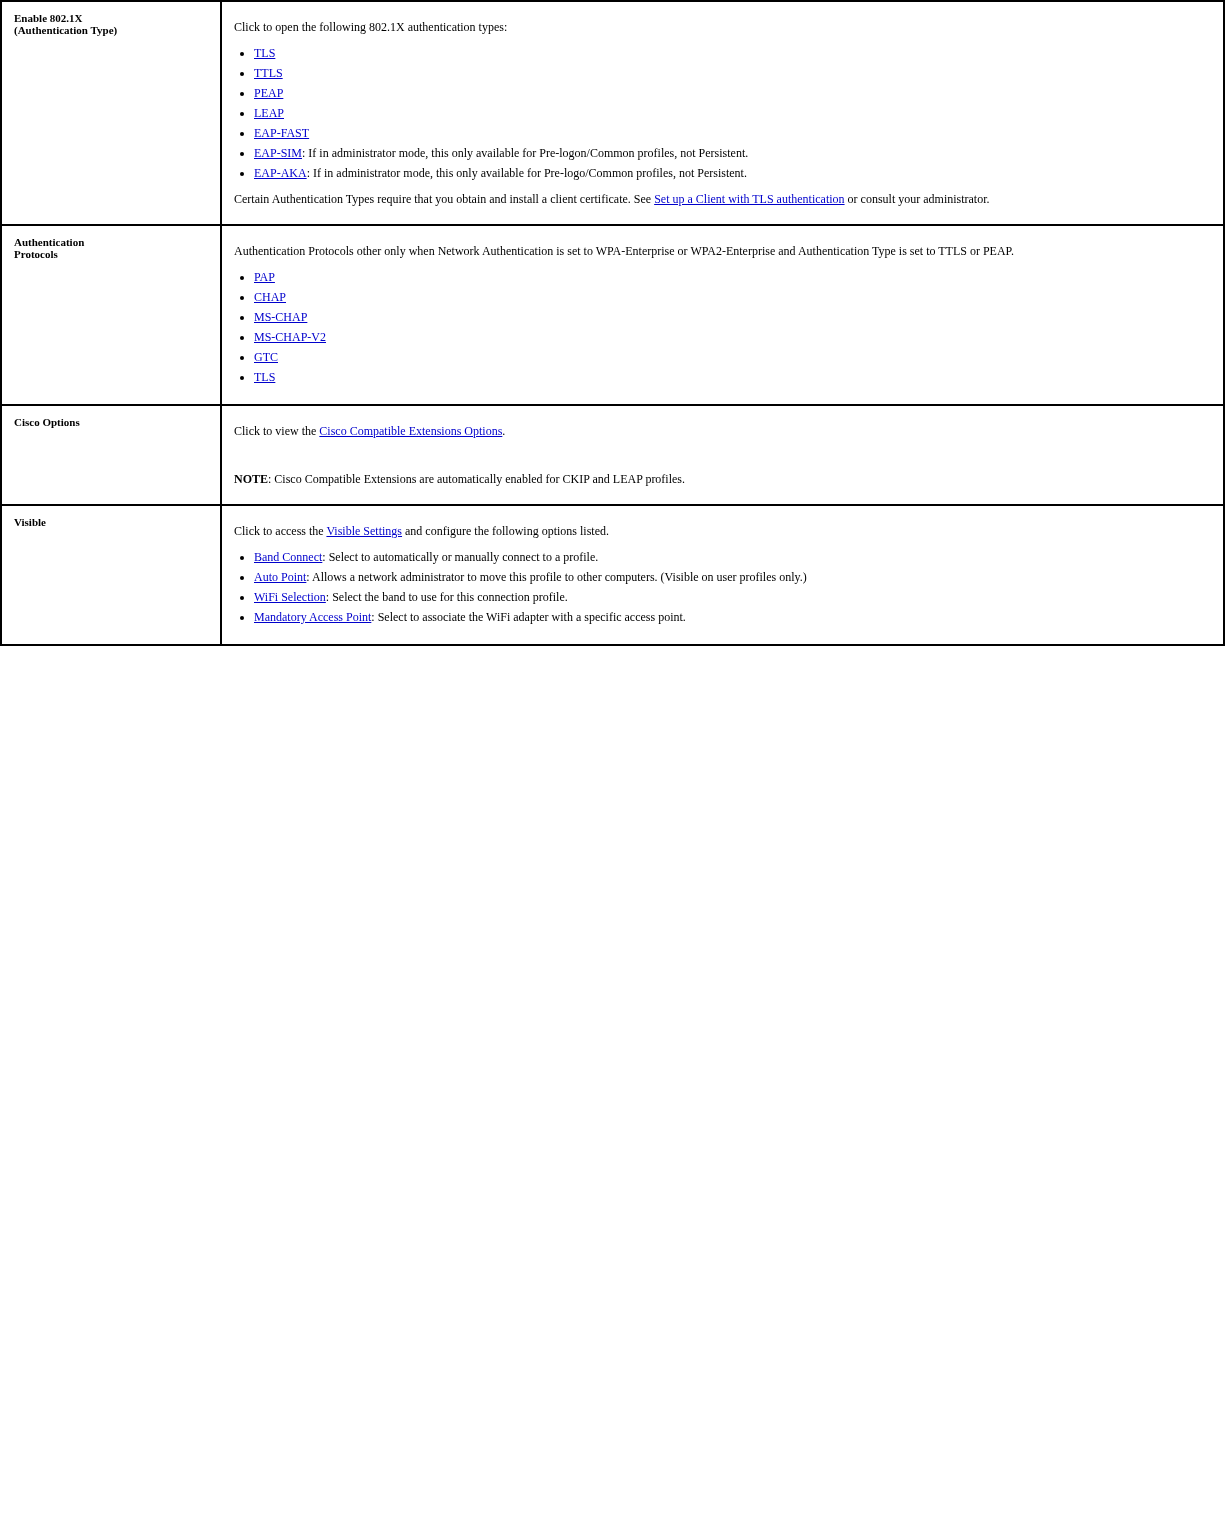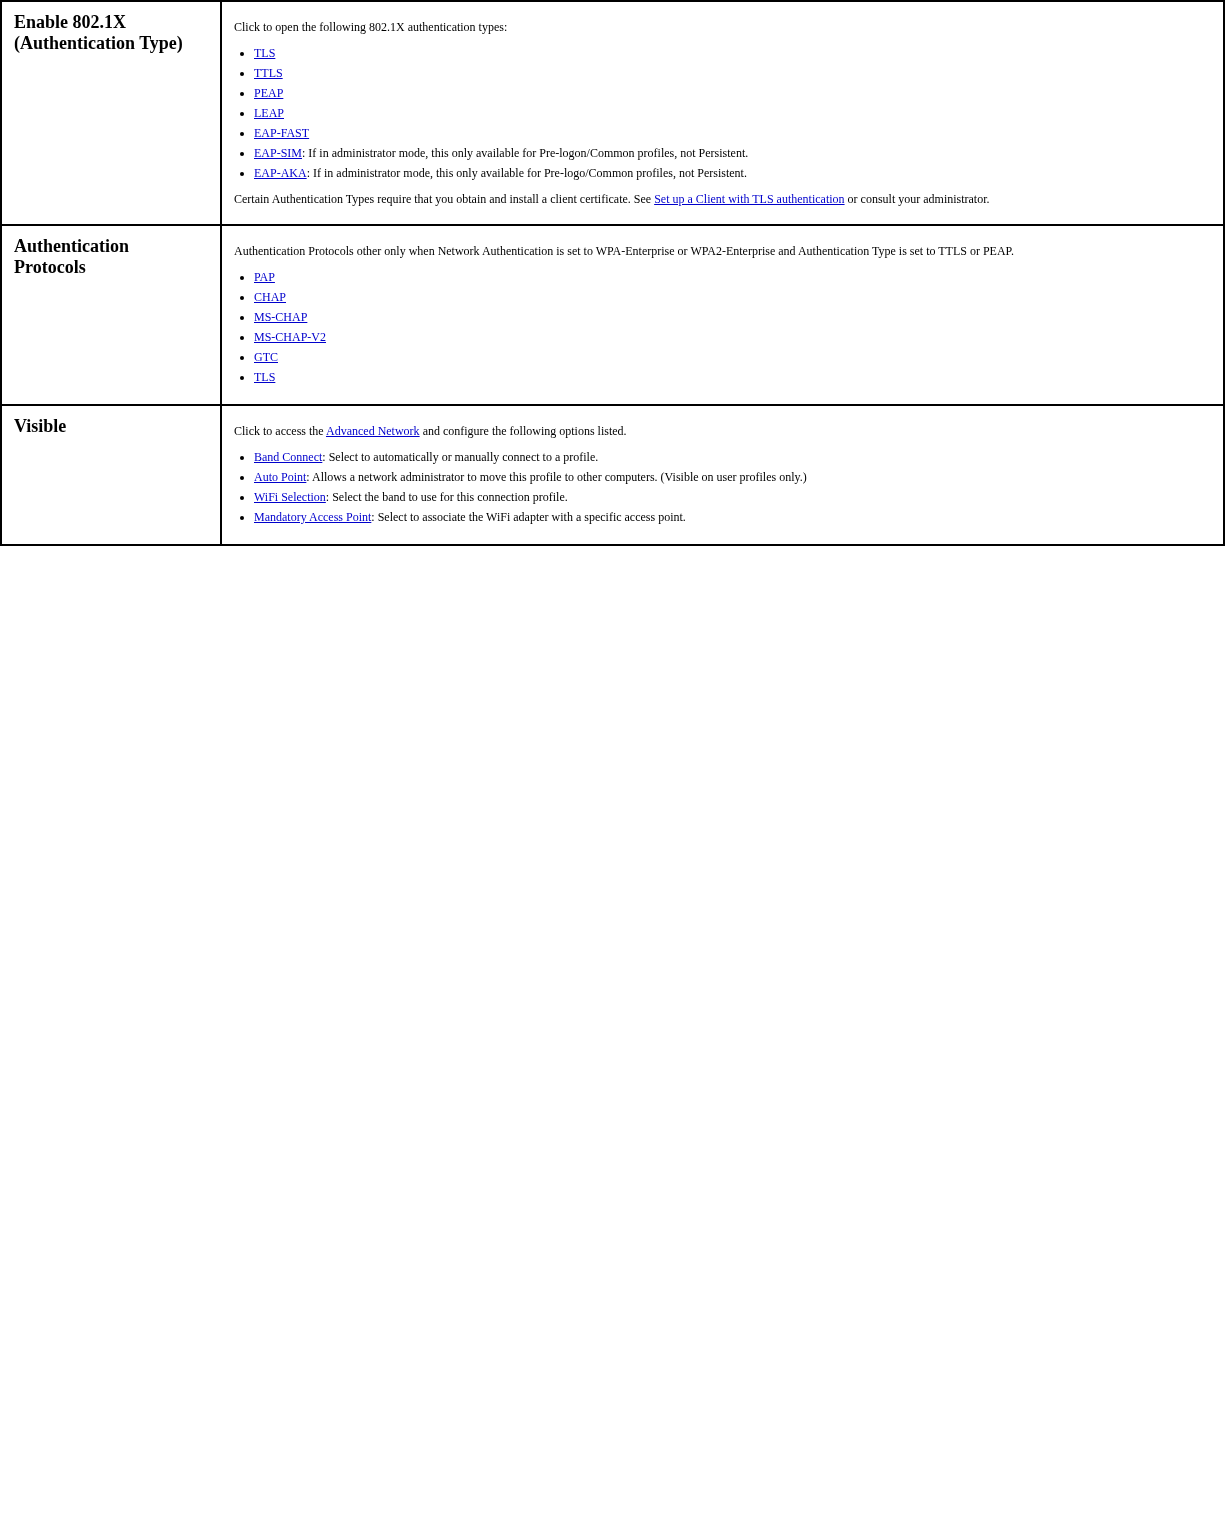--- a/index.html
+++ b/index.html
@@ -19,21 +19,21 @@
       border-collapse: collapse;
     }
     .main-table td {
       border: 2px solid #000;
       vertical-align: top;
       padding: 10px 12px;
     }
     .left-col {
       width: 220px;
       font-weight: bold;
-      font-size: 18px;
+      font-size: 11px;
     }
     .right-col {
       font-size: 12px;
       line-height: 1.5;
     }
     a {
       color: #0000cc;
       text-decoration: underline;
     }
     ul {
@@ -86,27 +86,37 @@
         <li><a href="#">PAP</a></li>
         <li><a href="#">CHAP</a></li>
         <li><a href="#">MS-CHAP</a></li>
         <li><a href="#">MS-CHAP-V2</a></li>
         <li><a href="#">GTC</a></li>
         <li><a href="#">TLS</a></li>
       </ul>
     </td>
   </tr>
 
+  <tr>
+    <td class="left-col">
+      Cisco Options
+    </td>
+    <td class="right-col">
+      <p>Click to view the <a href="#">Cisco Compatible Extensions Options</a>.</p>
+      <br>
+      <p><span class="note-bold">NOTE</span>: Cisco Compatible Extensions are automatically enabled for CKIP and LEAP profiles.</p>
+    </td>
+  </tr>
 
   <tr>
     <td class="left-col">
       Visible
     </td>
     <td class="right-col">
-      <p>Click to access the <a href="#">Advanced Network</a> and configure the following options listed.</p>
+      <p>Click to access the <a href="#">Visible Settings</a> and configure the following options listed.</p>
       <ul>
         <li><a href="#">Band Connect</a>: Select to automatically or manually connect to a profile.</li>
         <li><a href="#">Auto Point</a>: Allows a network administrator to move this profile to other computers. (Visible on user profiles only.)</li>
         <li><a href="#">WiFi Selection</a>: Select the band to use for this connection profile.</li>
         <li><a href="#">Mandatory Access Point</a>: Select to associate the WiFi adapter with a specific access point.</li>
       </ul>
     </td>
   </tr>
 
 </tbody>

